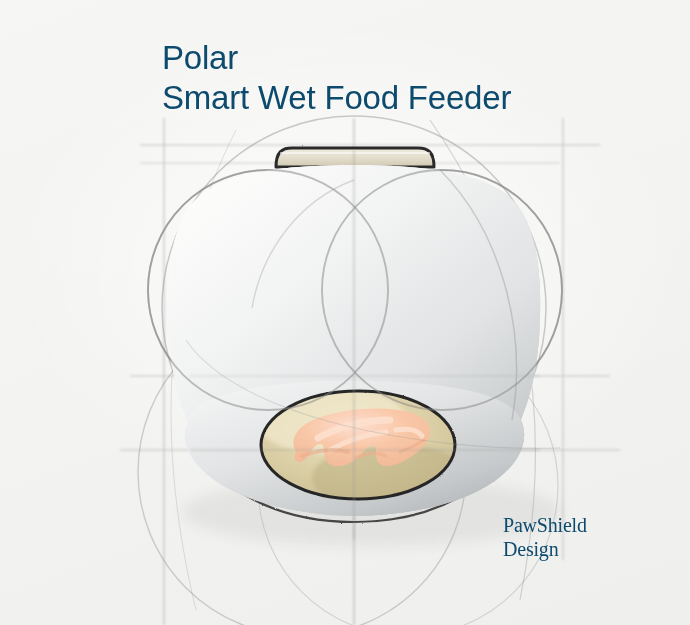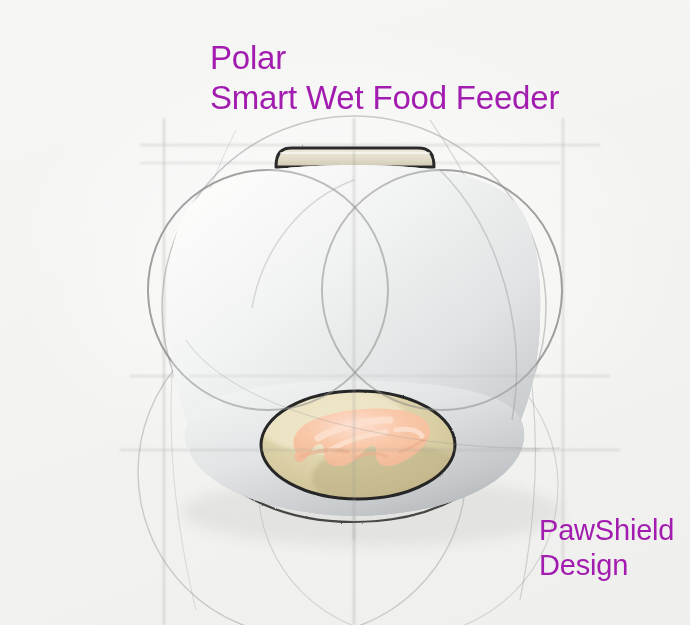--- a/index.html
+++ b/index.html
@@ -30,37 +30,37 @@
   }
   #sketch-svg {
     position: absolute;
     left: 0;
     top: 0;
     width: 690px;
     height: 625px;
   }
   .label-block {
     position: absolute;
-    color: #a21caf;
+    color: #0c4a6e;
     line-height: 1.22;
     white-space: pre-line;
     letter-spacing: -0.2px;
-    margin-left: 48px;
   }
   #title-label {
     left: 162px;
     top: 38px;
     font-size: 33px;
     font-weight: 400;
   }
   #brand-label {
-    left: 491px;
+    left: 503px;
     top: 513px;
-    font-size: 29px;
+    font-size: 20px;
     font-weight: 400;
+    font-family: Liberation Serif, serif;
   }
 </style>
 </head>
 <body>
 
 <div id="sketch-page">
 
   <div id="paper-wash"></div>
 
   <svg id="sketch-svg" viewBox="0 0 690 625">

